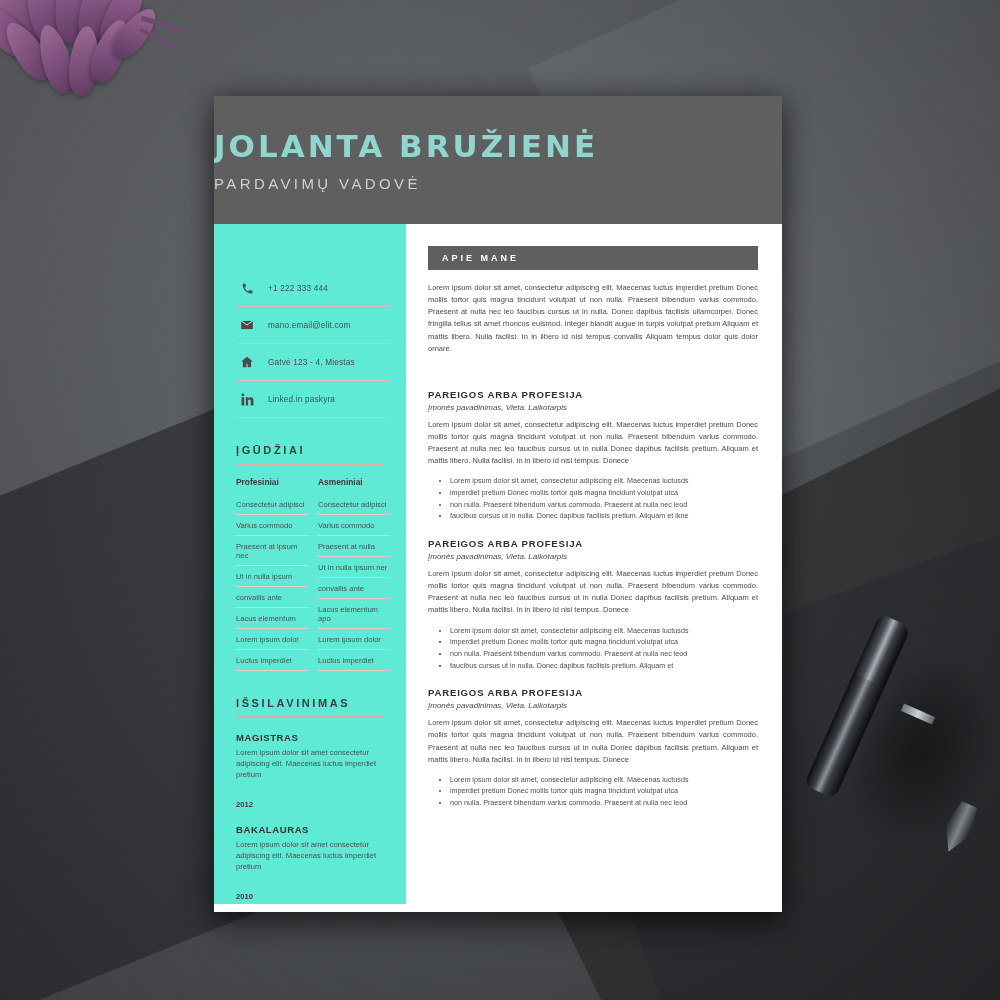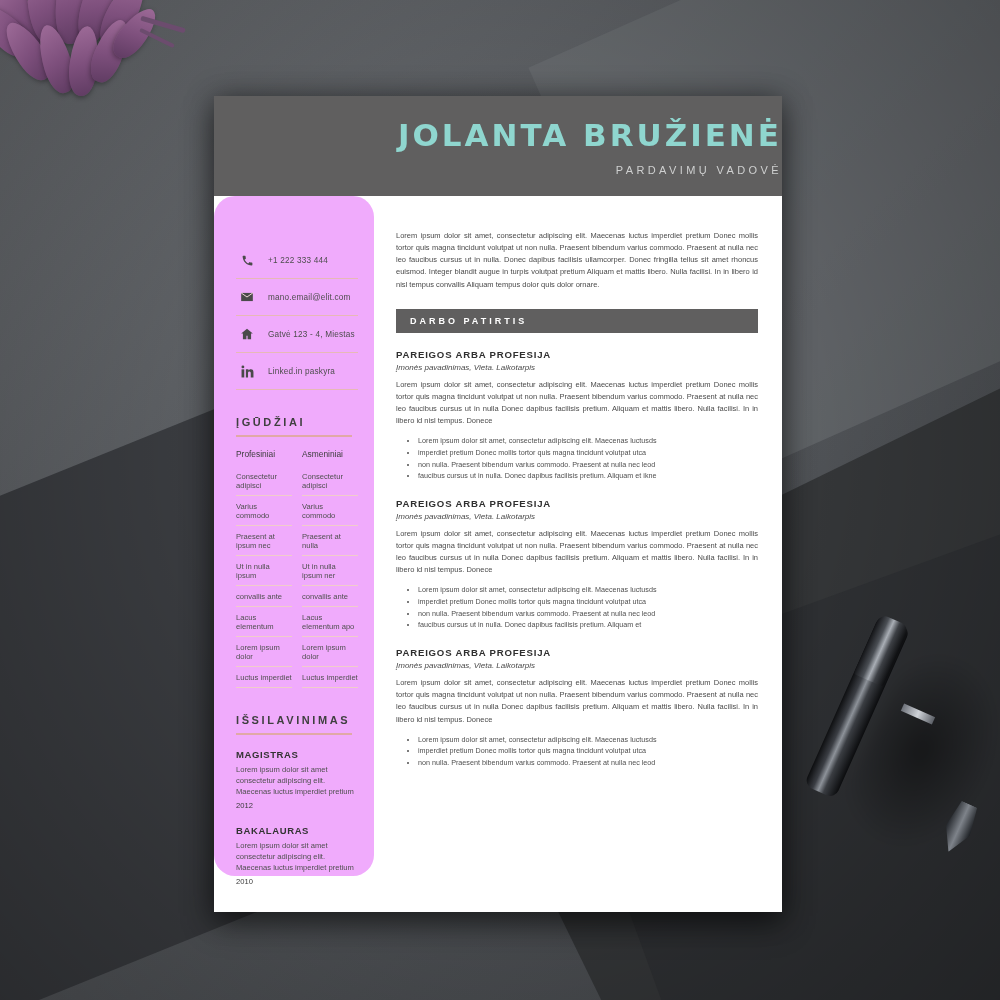--- a/index.html
+++ b/index.html
@@ -71,55 +71,55 @@
     position:absolute;left:214px;top:96px;width:568px;height:820px;
     background:rgba(0,0,0,.35);filter:blur(14px);
   }
   .paper{
     position:absolute;left:214px;top:96px;width:568px;height:816px;
     background:#ffffff;overflow:hidden;
     box-shadow:0 12px 30px rgba(0,0,0,.45);
   }
 
   
-  .cv-header{height:100px;background:#605f5f;display:flex;flex-direction:column;
-    align-items:flex-end;justify-content:center;}
+  .cv-header{height:128px;background:#605f5f;display:flex;flex-direction:column;
+    align-items:flex-start;justify-content:center;}
   .cv-name{
     color:#8fd6cf;font-size:31px;letter-spacing:3px;font-weight:700;
     font-family:"DejaVu Sans", sans-serif;
   }
-  .cv-role{color:#cfd0d0;font-size:11px;letter-spacing:3.4px;margin-top:11px;}
+  .cv-role{color:#cfd0d0;font-size:15px;letter-spacing:3.4px;margin-top:11px;}
 
   .cv-body{display:flex;height:680px;background:#fff;padding:22px 24px 0 30px;box-sizing:border-box;}
 
   
-  .col-left{width:160px;background:#f0abfc;box-sizing:border-box;padding:28px 16px 20px 16px;
-            margin:-22px 0 0 -30px;padding-top:46px;min-height:680px;border-radius:21px;}
+  .col-left{width:192px;background:#5eead4;box-sizing:border-box;padding:28px 16px 20px 16px;
+            margin:-22px 0 0 -30px;padding-top:46px;min-height:680px;}
   .contact-list{margin:0 0 0 6px;padding:0;list-style:none;}
   .contact-row{display:flex;align-items:center;gap:10px;padding:9px 0 9px 0;
     border-bottom:1px solid #e7b9b6;}
   .contact-row:first-child{border-top:none;}
   .contact-row .ic{width:22px;height:18px;flex:0 0 22px;color:#4a4a4a;
     display:flex;align-items:center;justify-content:center;}
   .contact-row .tx{font-size:8.2px;color:#4d4d4d;letter-spacing:.2px;}
 
   .side-head{margin:26px 0 0 6px;}
   .side-head h3{margin:0;font-size:11px;letter-spacing:2.6px;color:#3f3f3f;font-weight:700;}
   .side-rule{height:2px;background:#e0a9a6;margin:7px 6px 0 6px;}
 
   .skill-cols{display:flex;gap:10px;margin:12px 0 0 6px;}
   .skill-col{flex:1;}
-  .skill-col h4{margin:0 0 7px 0;font-size:8.4px;color:#3d3d3d;font-weight:400;}
+  .skill-col h4{margin:0 0 7px 0;font-size:8.4px;color:#3d3d3d;font-weight:700;}
   .skill-col ul{margin:0;padding:0;list-style:none;}
   .skill-col li{font-size:7.6px;color:#4f4f4f;padding:5.5px 0;border-bottom:1px solid #f0cdca;}
 
   .edu{margin:14px 0 0 6px;}
   .edu h4{margin:0 0 4px 0;font-size:9.5px;letter-spacing:.6px;color:#333;font-weight:700;}
   .edu p{margin:0;font-size:7.6px;line-height:1.45;color:#4f4f4f;}
-  .edu .yr{margin-top:4px;font-size:7.6px;font-weight:400;color:#3a3a3a;}
+  .edu .yr{margin-top:20px;font-size:7.6px;font-weight:700;color:#3a3a3a;}
   .edu-block{margin-bottom:15px;}
 
   
   .col-right{flex:1;padding-left:22px;box-sizing:border-box;}
   .sec-bar{background:#605f5f;color:#fff;font-size:9px;letter-spacing:3px;
     padding:7px 14px;font-weight:700;}
   .para{font-size:7.5px;line-height:1.62;color:#4b4b4b;text-align:justify;margin:12px 0 0 0;}
   .job{margin-top:16px;}
   .job h4{margin:0;font-size:9.6px;letter-spacing:.8px;color:#2f2f2f;font-weight:700;}
   .job .sub{margin:3px 0 0 0;font-size:8px;font-style:italic;color:#4a4a4a;}
@@ -265,25 +265,25 @@
           <h4>BAKALAURAS</h4>
           <p>Lorem ipsum dolor sit amet consectetur adipiscing elit. Maecenas luctus imperdiet pretium</p>
           <div class="yr">2010</div>
         </div>
 
       </div>
     </div>
 
     <div class="col-right">
 
+      <div class="sec-bar">APIE MANE</div>
       <p class="para">Lorem ipsum dolor sit amet, consectetur adipiscing elit. Maecenas luctus imperdiet pretium Donec mollis tortor quis magna tincidunt volutpat ut non nulla. Praesent bibendum varius commodo. Praesent at nulla nec leo faucibus cursus ut in nulla. Donec dapibus facilisis ullamcorper. Donec fringilla tellus sit amet rhoncus euismod. Integer blandit augue in turpis volutpat pretium Aliquam et mattis libero. Nulla facilisi. In in libero id nisl tempus convallis Aliquam tempus dolor quis dolor ornare.</p>
 
       <div class="gap-lg"></div>
 
-      <div class="sec-bar">DARBO PATIRTIS</div>
 
       <div class="job">
         <h4>PAREIGOS ARBA PROFESIJA</h4>
         <p class="sub">Įmonės pavadinimas, Vieta. Laikotarpis</p>
         <p class="para">Lorem ipsum dolor sit amet, consectetur adipiscing elit. Maecenas luctus imperdiet pretium Donec mollis tortor quis magna tincidunt volutpat ut non nulla. Praesent bibendum varius commodo. Praesent at nulla nec leo faucibus cursus ut in nulla Donec dapibus facilisis pretium. Aliquam et mattis libero. Nulla facilisi. In in libero id nisl tempus. Donece</p>
         <ul>
           <li>Lorem ipsum dolor sit amet, consectetur adipiscing elit. Maecenas luctusds</li>
           <li>imperdiet pretium Donec mollis tortor quis magna tincidunt volutpat utca</li>
           <li>non nulla. Praesent bibendum varius commodo. Praesent at nulla nec leod</li>
           <li>faucibus cursus ut in nulla. Donec dapibus facilisis pretium. Aliquam et ikne</li>

